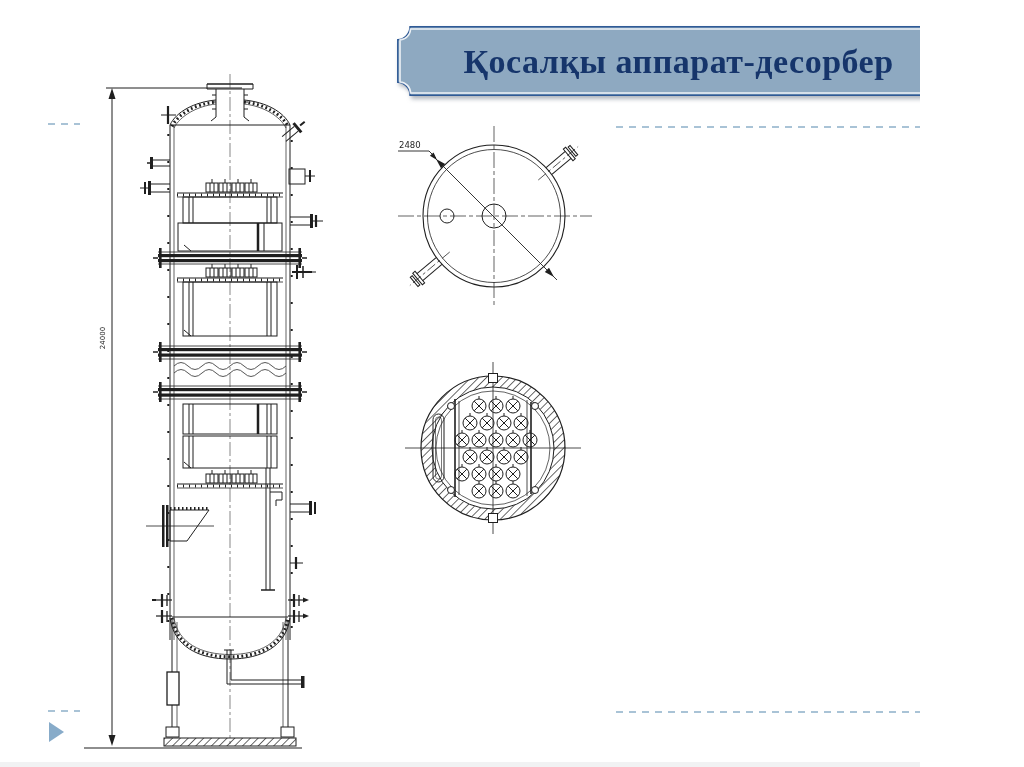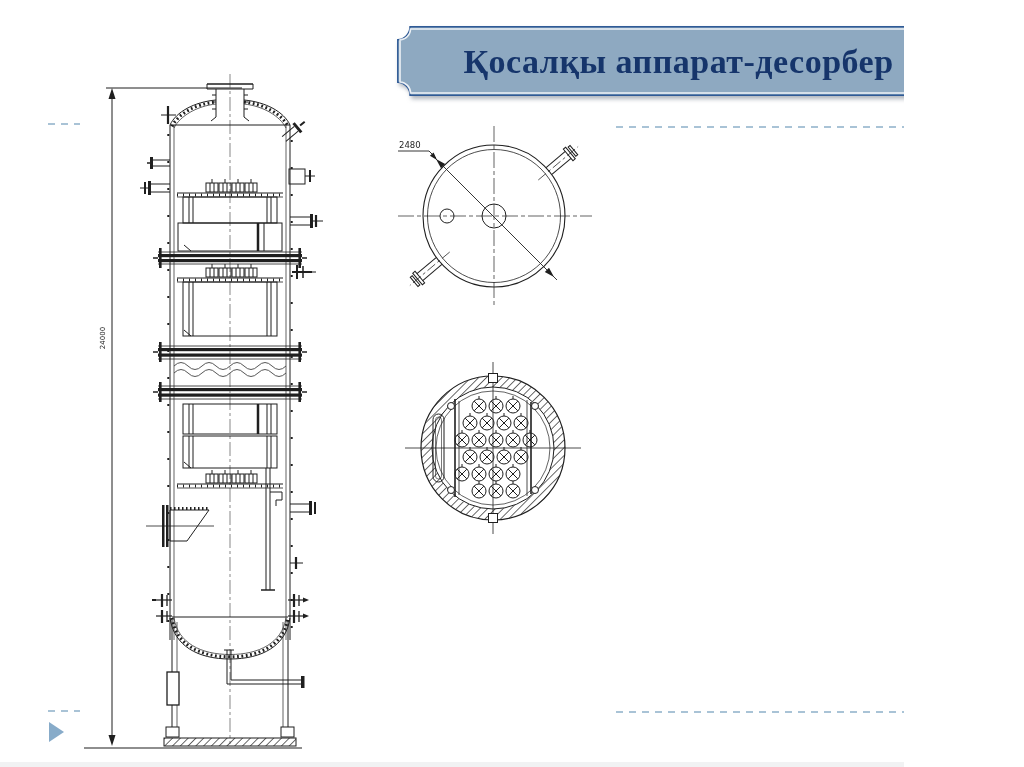--- a/index.html
+++ b/index.html
@@ -1,18 +1,18 @@
 <!DOCTYPE html>
 <html><head>
 <meta charset="utf-8">
 <style>
   html,body{margin:0;padding:0;background:#ffffff;}
   .slide{
     position:relative;width:904px;height:767px;background:#ffffff;
-    overflow:hidden;font-family:"Liberation Sans",sans-serif;
+    overflow:hidden;font-family:"Liberation Sans",sans-serif;padding-left:16px;
   }
   
   .dash{
     position:absolute;height:2px;
     background:repeating-linear-gradient(90deg,#a9c3d6 0 7px,transparent 7px 13px);
   }
   .dash-tl{left:48px;top:123px;width:32px;}
   .dash-tr{left:616px;top:126px;width:360px;}
   .dash-bl{left:48px;top:710px;width:32px;}
   .dash-br{left:616px;top:711px;width:360px;}

